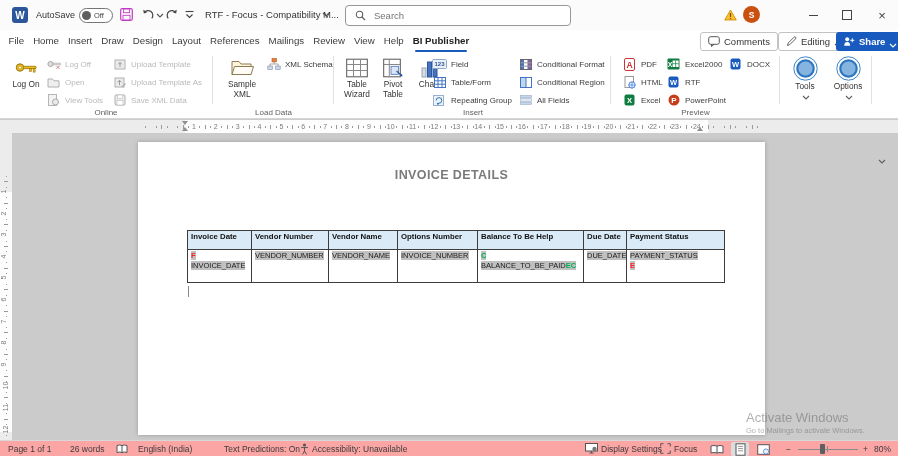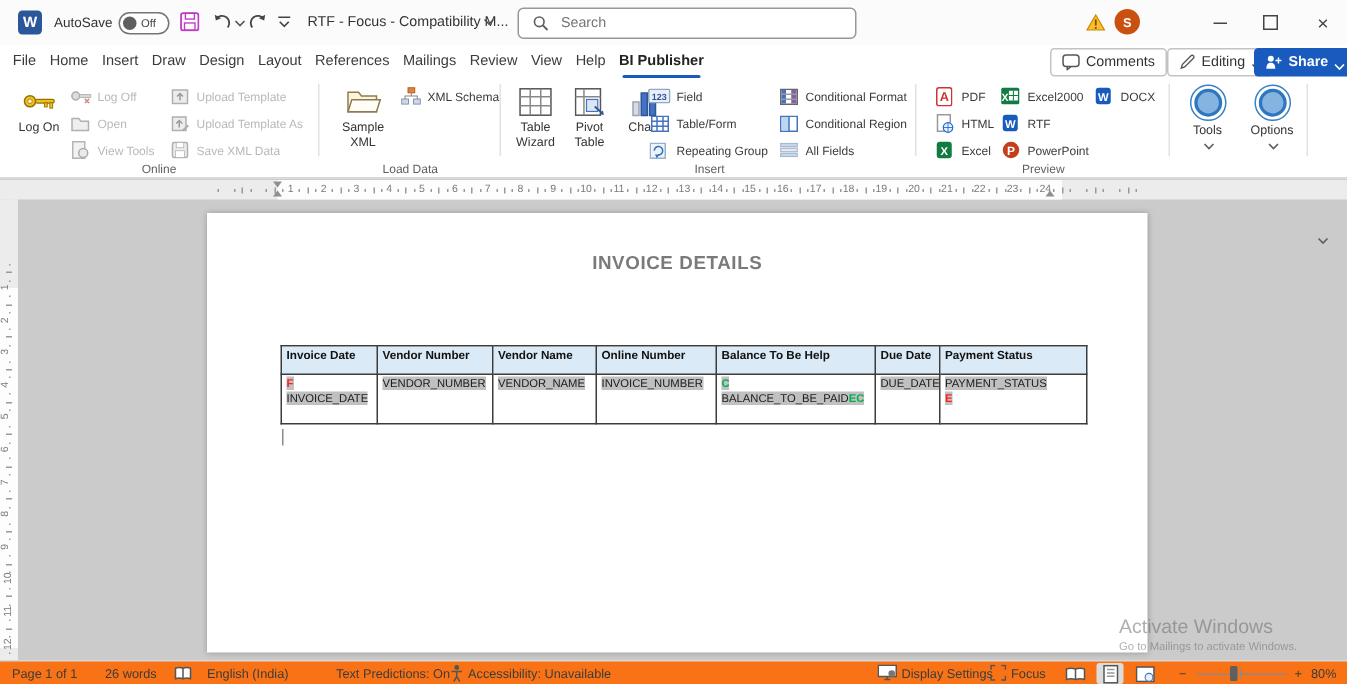--- a/index.html
+++ b/index.html
@@ -77,21 +77,21 @@
   #doc-table th{background:var(--table-header-fill);font-size:7.8px;font-weight:bold;color:#111;height:16px;white-space:nowrap;}
   #doc-table td{height:30px;font-size:7.5px;line-height:10px;white-space:nowrap;}
   .fld{background:var(--field-fill);color:#1a1a1a;}
   .fld.red{color:var(--field-red);font-weight:bold;}
   .fld.green{color:var(--field-green);font-weight:bold;}
   #caret{position:absolute;left:50px;top:144px;width:1px;height:11px;background:#8a8a8a;}
   #watermark{position:absolute;left:746px;top:277px;color:rgba(110,110,110,.55);}
   #watermark .l1{font-size:13px;}
   #watermark .l2{font-size:7.5px;margin-top:1px;}
   
-  #statusbar{position:absolute;left:0;top:440px;width:898px;height:16px;background:#f97316;border-top:1px solid #d8d8d8;font-size:8.5px;color:#3b3b3b;}
+  #statusbar{position:absolute;left:0;top:440px;width:898px;height:16px;background:#fca5a5;border-top:1px solid #d8d8d8;font-size:8.5px;color:#3b3b3b;}
   #statusbar .sitem{position:absolute;top:0;height:15px;display:flex;align-items:center;gap:3px;white-space:nowrap;}
   .viewbtn{position:absolute;top:1px;width:18px;height:14px;display:flex;align-items:center;justify-content:center;}
   .viewbtn.active{background:#dcdcdc;border-radius:2px;}
   #zoom-track{position:absolute;left:798px;top:7.5px;width:60px;height:1px;background:#8a8a8a;}
   #zoom-notch{position:absolute;left:827px;top:5px;width:1px;height:6px;background:#8a8a8a;}
   #zoom-knob{position:absolute;left:820px;top:3px;width:5px;height:10px;background:#5f5f5f;border-radius:1px;}
 </style>
 </head>
 <body>
 
@@ -725,21 +725,21 @@
             <col style="width: 80px;">
             <col style="width: 106px;">
             <col style="width: 43px;">
             <col style="width: 98px;">
           </colgroup>
           <thead>
             <tr>
               <th>Invoice Date</th>
               <th>Vendor Number</th>
               <th>Vendor Name</th>
-              <th>Online Number</th>
+              <th>Options Number</th>
               <th>Balance To Be Help</th>
               <th>Due Date</th>
               <th>Payment Status</th>
             </tr>
           </thead>
           <tbody>
             <tr>
               <td>
                 <div><span class="fld red">F</span></div>
                 <div><span class="fld">INVOICE_DATE</span></div>

